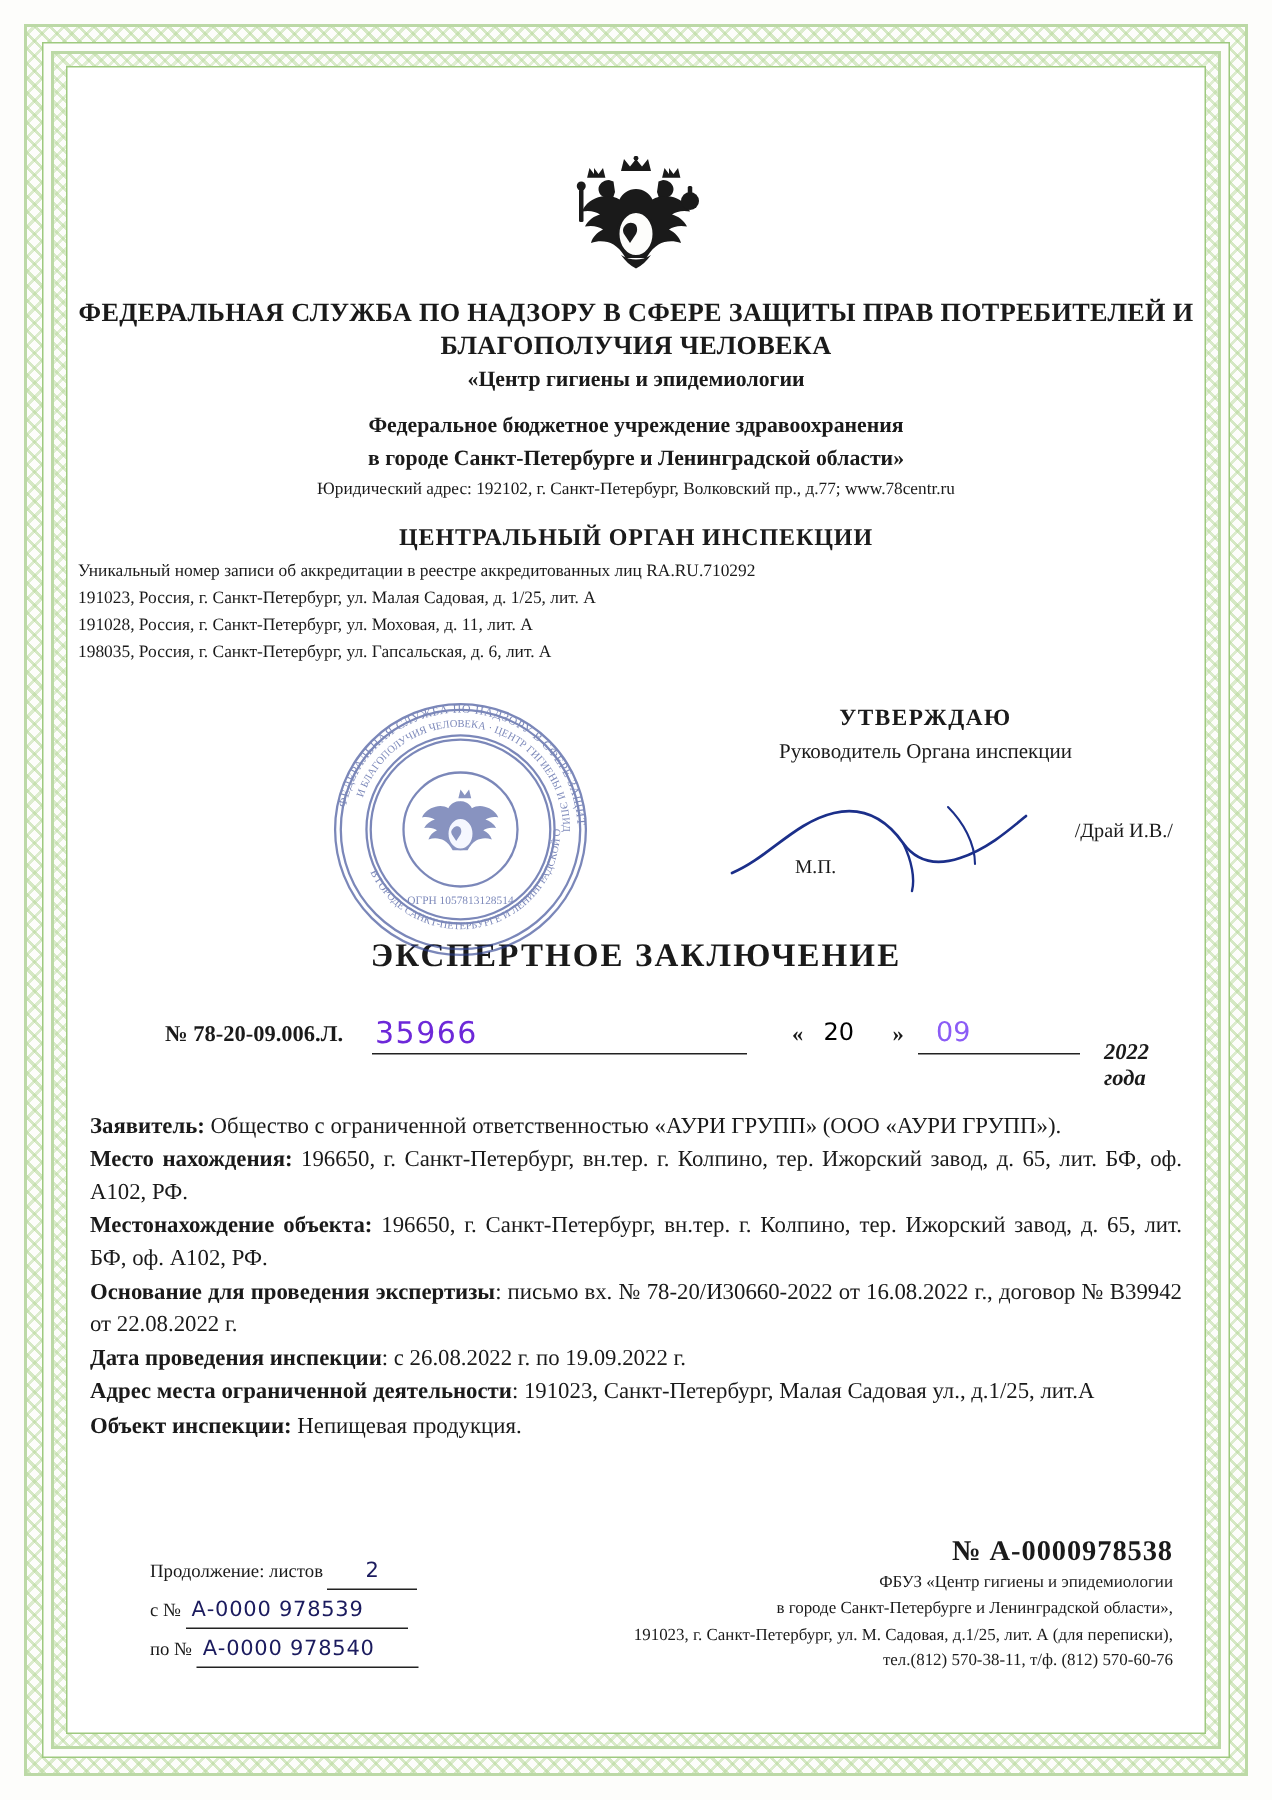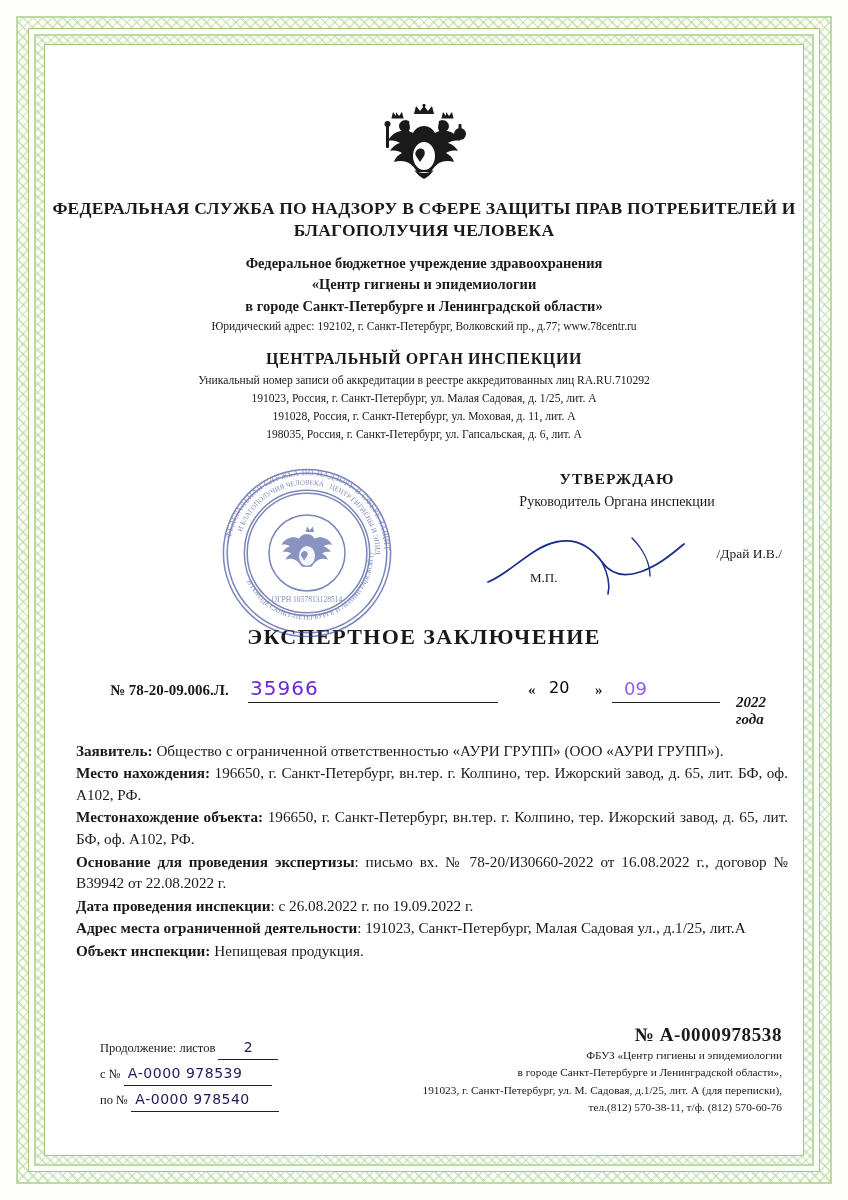--- a/index.html
+++ b/index.html
@@ -86,21 +86,20 @@
     margin-top: 4px;
   }
   .h-organ {
     text-align: center;
     font-weight: bold;
     font-size: 16px;
     letter-spacing: 0.6px;
     margin-top: 18px;
   }
   .h-small {
-    text-align: center;
     font-size: 11.6px;
     line-height: 1.45;
     margin-top: 5px;
   }
 
   
   .approve-wrap {
     position: relative;
     margin-top: 26px;
     height: 130px;
@@ -205,21 +204,20 @@
   }
   .numrow .year { position: absolute; left: 684px; top: 18px; font-style: italic; }
 
   
   .body-text {
     margin-top: 30px;
     padding: 0 8px 0 8px;
     font-size: 15.2px;
     line-height: 1.42;
     text-align: justify;
-    margin-left: 16px;
   }
   .body-text p { margin: 0 0 1px 0; }
   .body-text b { font-weight: bold; }
 
   
   .footer {
     position: absolute;
     left: 8px;
     right: 8px;
     bottom: 14px;
@@ -303,22 +301,22 @@
           <rect x="14" y="22" width="3" height="22" rx="1"></rect>
           <circle cx="15.5" cy="20" r="3"></circle>
           <circle cx="88" cy="30" r="6"></circle>
           <rect x="86.5" y="20" width="3" height="6" rx="1"></rect>
         </g>
       </svg>
     </div>
 
     <div class="h-main">ФЕДЕРАЛЬНАЯ СЛУЖБА ПО НАДЗОРУ В СФЕРЕ ЗАЩИТЫ ПРАВ ПОТРЕБИТЕЛЕЙ И БЛАГОПОЛУЧИЯ ЧЕЛОВЕКА</div>
 
+    <div class="h-sub" style="margin-top:2px">«Центр гигиены и эпидемиологии</div>
     <div class="h-sub">Федеральное бюджетное учреждение здравоохранения</div>
-    <div class="h-sub" style="margin-top:2px">«Центр гигиены и эпидемиологии</div>
     <div class="h-sub" style="margin-top:2px">в городе Санкт-Петербурге и Ленинградской области»</div>
     <div class="h-addr">Юридический адрес: 192102, г. Санкт-Петербург, Волковский пр., д.77; www.78centr.ru</div>
 
     <div class="h-organ">ЦЕНТРАЛЬНЫЙ ОРГАН ИНСПЕКЦИИ</div>
     <div class="h-small">Уникальный номер записи об аккредитации в реестре аккредитованных лиц RA.RU.710292</div>
     <div class="h-small" style="margin-top:1px">191023, Россия, г. Санкт-Петербург, ул. Малая Садовая, д. 1/25, лит. А</div>
     <div class="h-small" style="margin-top:1px">191028, Россия, г. Санкт-Петербург, ул. Моховая, д. 11, лит. А</div>
     <div class="h-small" style="margin-top:1px">198035, Россия, г. Санкт-Петербург, ул. Гапсальская, д. 6, лит. А</div>
 
     <div class="approve-wrap">

